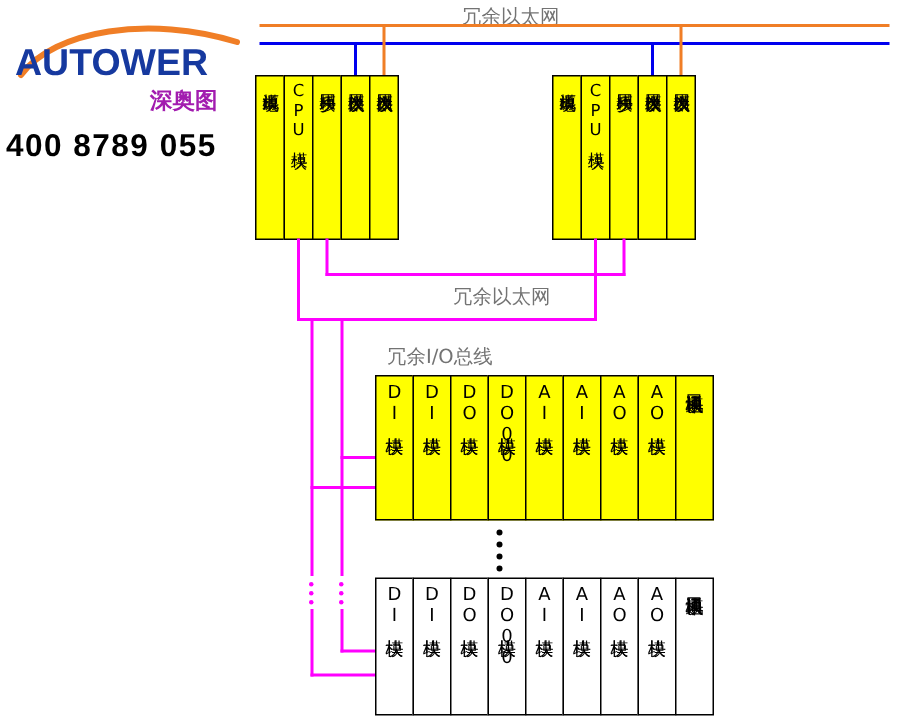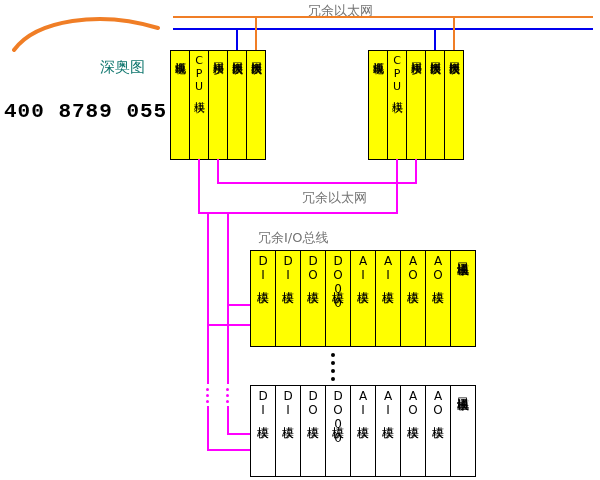--- a/index.html
+++ b/index.html
@@ -26,33 +26,34 @@
   
   .dm{position:absolute;width:3px;height:3px;background:#FF00FF;border-radius:50%;}
   .db{position:absolute;width:4px;height:4px;background:#000;border-radius:50%;}
   
   .lab{position:absolute;font-size:13px;color:#737373;white-space:nowrap;}
   
   .logo{position:absolute;left:8px;top:14px;width:160px;height:66px;}
   .logo svg{position:absolute;left:0;top:0;}
   .brandname{position:absolute;left:2px;top:14px;font-size:25px;font-weight:bold;
        color:#16399F;letter-spacing:0px;font-family:"Liberation Sans","DejaVu Sans",sans-serif;}
-  .brandsub{position:absolute;left:92px;top:44px;font-size:15px;font-weight:normal;color:#0f766e;}
-  .phone{position:absolute;left:4px;top:100px;font-size:21px;font-weight:700;color:#000;
-       font-family:Liberation Mono, monospace;letter-spacing:1px;}
+  .brandsub{position:absolute;left:92px;top:44px;font-size:15px;font-weight:bold;color:#a21caf;}
+  .phone{position:absolute;left:4px;top:86px;font-size:21px;font-weight:700;color:#000;
+       font-family:Liberation Sans, sans-serif;letter-spacing:1px;}
 </style>
 </head>
 <body>
 
 <div class="canvas">
 
   <div class="logo">
     <svg width="156" height="44" viewBox="0 0 156 44">
       <path d="M6 36 C 28 6, 92 -4, 150 14" stroke="#F07E26" stroke-width="4" fill="none" stroke-linecap="round"></path>
     </svg>
+    <div class="brandname">AUTOWER</div>
     <div class="brandsub">深奥图</div>
   </div>
   <div class="phone">400 8789 055</div>
 
   <div class="lab" style="left:308px;top:2px;">冗余以太网</div>
   <div class="hl or" style="left:173px;top:16px;width:420px;"></div>
   <div class="hl bl" style="left:173px;top:28px;width:420px;"></div>
   <div class="vl bl" style="left:236px;top:28px;height:23px;"></div>
   <div class="vl or" style="left:255px;top:16px;height:35px;"></div>
   <div class="vl bl" style="left:434px;top:28px;height:23px;"></div>

